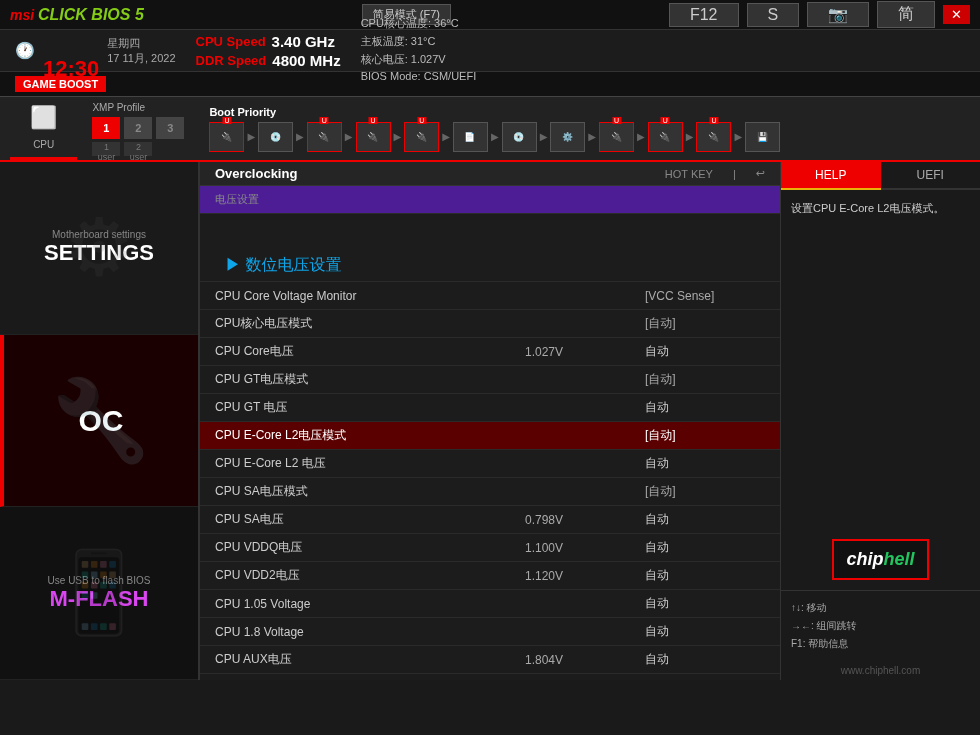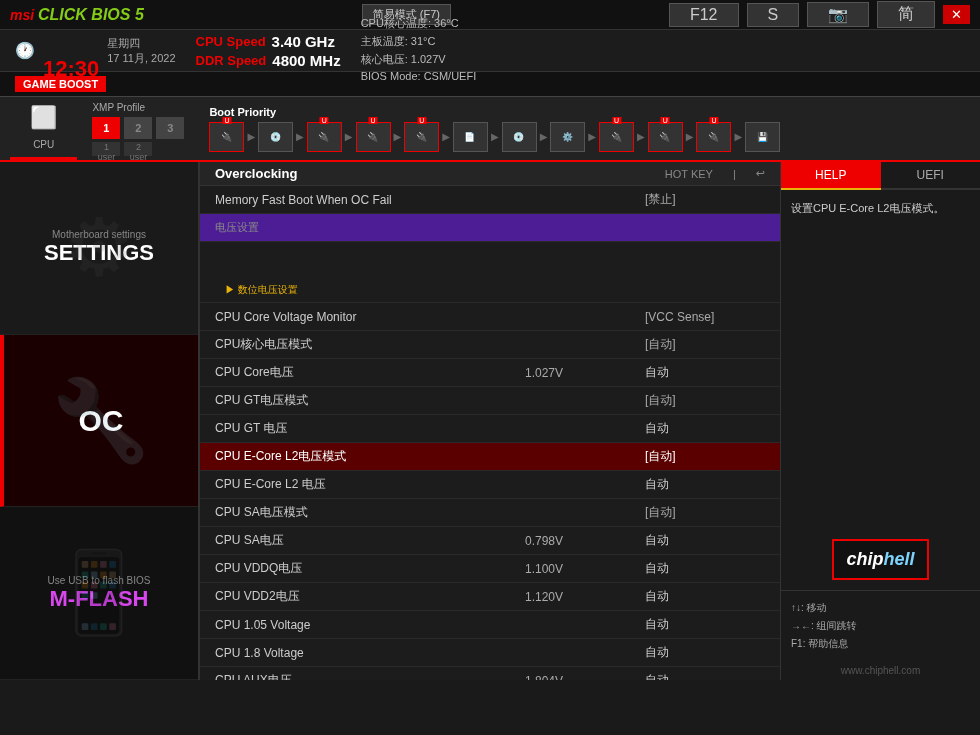--- a/index.html
+++ b/index.html
@@ -315,22 +315,22 @@
     .row-name {
       flex: 1;
       color: #ccc;
       font-size: 12px;
     }
     .row-name.section-title {
       color: #888;
       font-size: 11px;
     }
     .row-name.sub-section {
-      color: #eab308;
-      font-size: 10px;
+      color: #0ea5e9;
+      font-size: 16px;
       margin-top: 36px;
     }
     .row-value {
       color: #ccc;
       font-size: 12px;
       min-width: 120px;
       text-align: left;
     }
     .row-value.auto { color: #ccc; }
     .row-value.bracket { color: #aaa; }
@@ -505,24 +505,20 @@
       <span class="oc-title">Overclocking</span>
       <div class="hotkey-bar">
         <span>HOT KEY</span>
         <span>|</span>
         <span>↩</span>
       </div>
     </div>
     <div class="scroll-area">
       <div class="settings-table">
 
-        <div class="settings-row">
-          <div class="row-name">Memory Fast Boot When OC Fail</div>
-          <div class="row-value bracket">[禁止]</div>
-        </div>
 
         <div class="settings-row section-header">
           <div class="row-name section-title">电压设置</div>
         </div>
 
         <div class="settings-row sub-header">
           <div class="row-name sub-section">▶ 数位电压设置</div>
         </div>
 
         <div class="settings-row">
@@ -618,21 +614,21 @@
     <div class="right-tabs">
       <div class="right-tab active">HELP</div>
       <div class="right-tab">UEFI</div>
     </div>
     <div class="help-content">
       <p>设置CPU E-Core L2电压模式。</p>
     </div>
 
     <div style="padding:10px;display:flex;justify-content:center;align-items:center;">
       <div style="background:#111;border:2px solid #e00;padding:8px 12px;font-size:18px;font-weight:bold;color:#e00;font-style:italic;text-align:right;">
-        <span style="color:#fff;">chip</span><span style="color:#7dd3fc;">hell</span>
+        <span style="color:#fff;">chip</span><span style="color:#22c55e;">hell</span>
       </div>
     </div>
     <div class="help-shortcuts">
       <div>↑↓: 移动</div>
       <div>→←: 组间跳转</div>
       <div>F1: 帮助信息</div>
     </div>
     <div class="watermark">www.chiphell.com</div>
   </div>
 

